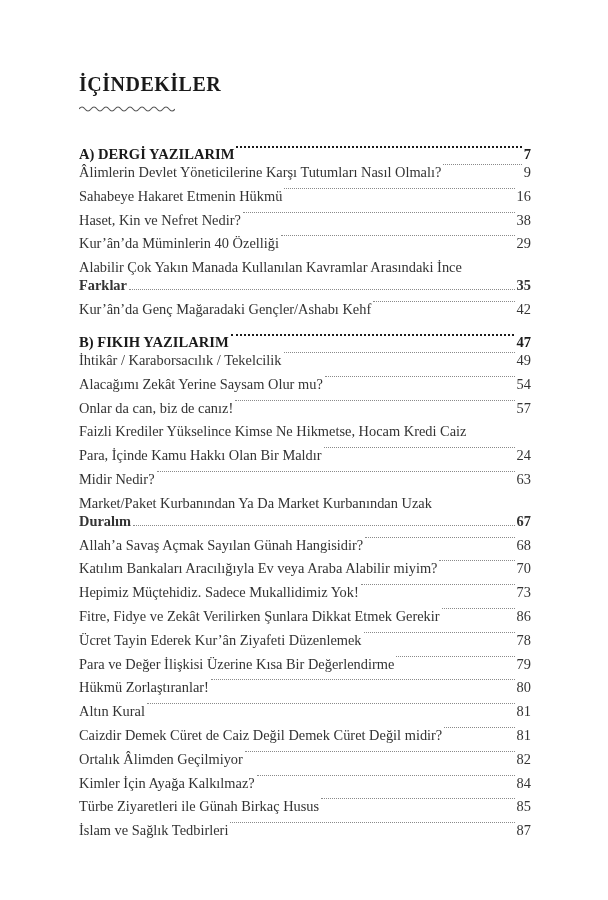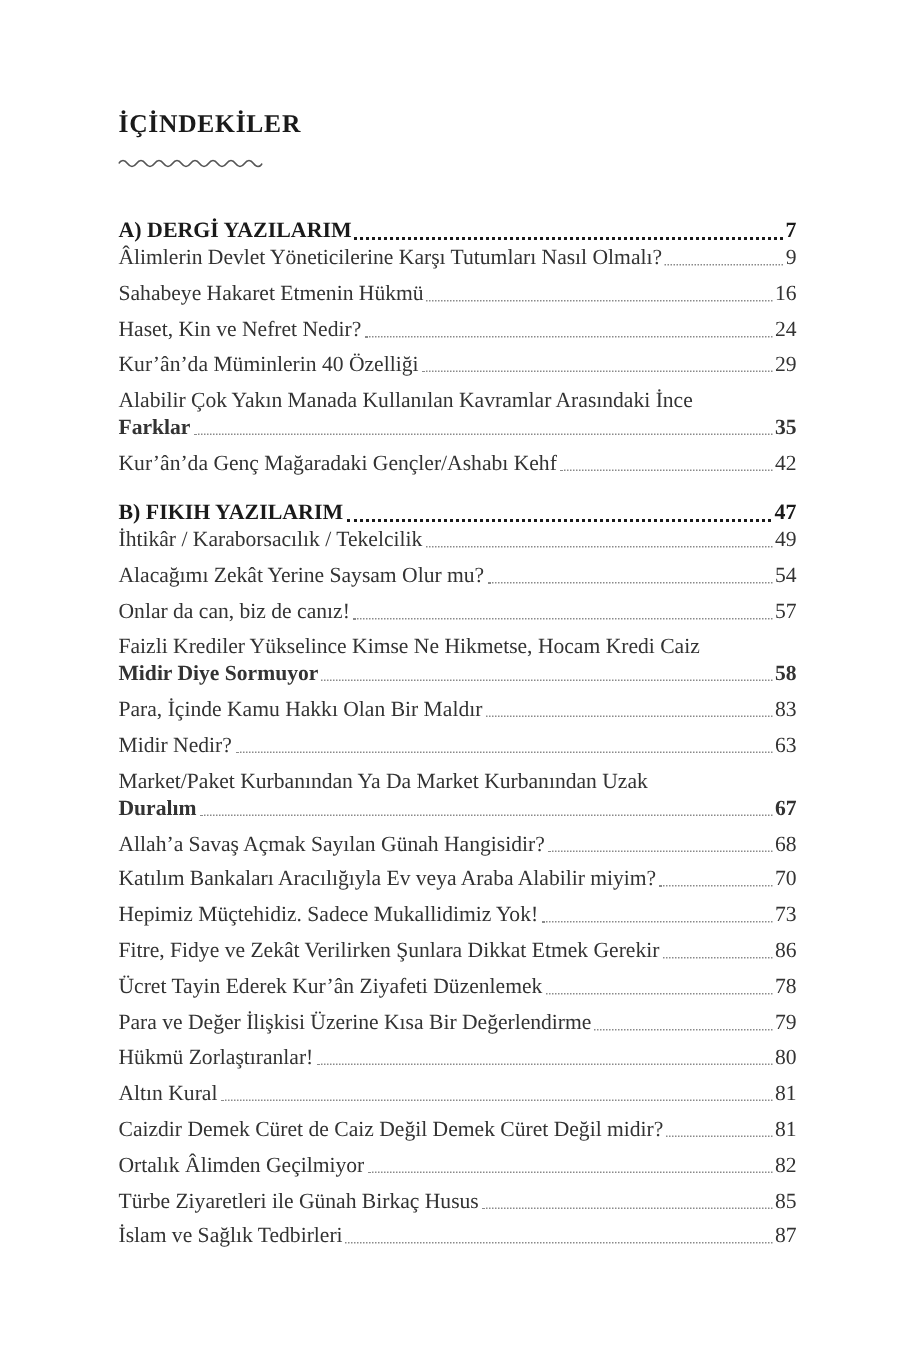--- a/index.html
+++ b/index.html
@@ -19,21 +19,21 @@
       position: absolute;
       left: 79px;
       top: 0;
       width: 452px;
     }
     .title {
       position: absolute;
       top: 73px;
       left: 0;
       margin: 0;
-      font-size: 17px;
+      font-size: 20px;
       font-weight: bold;
       letter-spacing: 0.5px;
       color: #1a1a1a;
       white-space: nowrap;
     }
     .wave {
       position: absolute;
       top: 104px;
       left: 0;
       width: 96px;
@@ -51,21 +51,21 @@
     }
     .section + .section {
       margin-top: 15px;
     }
     .row {
       position: relative;
       font-size: 14.4px;
       line-height: 18px;
       margin-bottom: 5.8px;
       display: flex;
-      align-items: flex-end;
+      align-items: flex-start;
     }
     .row .label {
       flex: 0 1 auto;
       background: #fff;
       padding-right: 1px;
     }
     .row .leader {
       flex: 1 1 auto;
       min-width: 8px;
       height: 1px;
@@ -125,21 +125,21 @@
         <span class="page-num">9</span>
       </div>
       <div class="row">
         <span class="label">Sahabeye Hakaret Etmenin Hükmü</span>
         <span class="leader"></span>
         <span class="page-num">16</span>
       </div>
       <div class="row">
         <span class="label">Haset, Kin ve Nefret Nedir?</span>
         <span class="leader"></span>
-        <span class="page-num">24</span>
+        <span class="page-num">38</span>
       </div>
       <div class="row">
         <span class="label">Kur’ân’da Müminlerin 40 Özelliği</span>
         <span class="leader"></span>
         <span class="page-num">29</span>
       </div>
       <div class="row wrap">
         <span class="line1">Alabilir Çok Yakın Manada Kullanılan Kavramlar Arasındaki İnce</span>
         <span class="line2">
           <span class="label">Farklar</span>
@@ -170,30 +170,25 @@
         <span class="leader"></span>
         <span class="page-num">54</span>
       </div>
       <div class="row">
         <span class="label">Onlar da can, biz de canız!</span>
         <span class="leader"></span>
         <span class="page-num">57</span>
       </div>
       <div class="row wrap">
         <span class="line1">Faizli Krediler Yükselince Kimse Ne Hikmetse, Hocam Kredi Caiz</span>
-        <span class="line2">
-          <span class="label">Midir Diye Sormuyor</span>
-          <span class="leader"></span>
-          <span class="page-num">58</span>
-        </span>
       </div>
       <div class="row">
         <span class="label">Para, İçinde Kamu Hakkı Olan Bir Maldır</span>
         <span class="leader"></span>
-        <span class="page-num">83</span>
+        <span class="page-num">24</span>
       </div>
       <div class="row">
         <span class="label">Midir Nedir?</span>
         <span class="leader"></span>
         <span class="page-num">63</span>
       </div>
       <div class="row wrap">
         <span class="line1">Market/Paket Kurbanından Ya Da Market Kurbanından Uzak</span>
         <span class="line2">
           <span class="label">Duralım</span>
@@ -245,20 +240,25 @@
         <span class="label">Caizdir Demek Cüret de Caiz Değil Demek Cüret Değil midir?</span>
         <span class="leader"></span>
         <span class="page-num">81</span>
       </div>
       <div class="row">
         <span class="label">Ortalık Âlimden Geçilmiyor</span>
         <span class="leader"></span>
         <span class="page-num">82</span>
       </div>
       <div class="row">
+        <span class="label">Kimler İçin Ayağa Kalkılmaz?</span>
+        <span class="leader"></span>
+        <span class="page-num">84</span>
+      </div>
+      <div class="row">
         <span class="label">Türbe Ziyaretleri ile Günah Birkaç Husus</span>
         <span class="leader"></span>
         <span class="page-num">85</span>
       </div>
       <div class="row">
         <span class="label">İslam ve Sağlık Tedbirleri</span>
         <span class="leader"></span>
         <span class="page-num">87</span>
       </div>
     </div>

